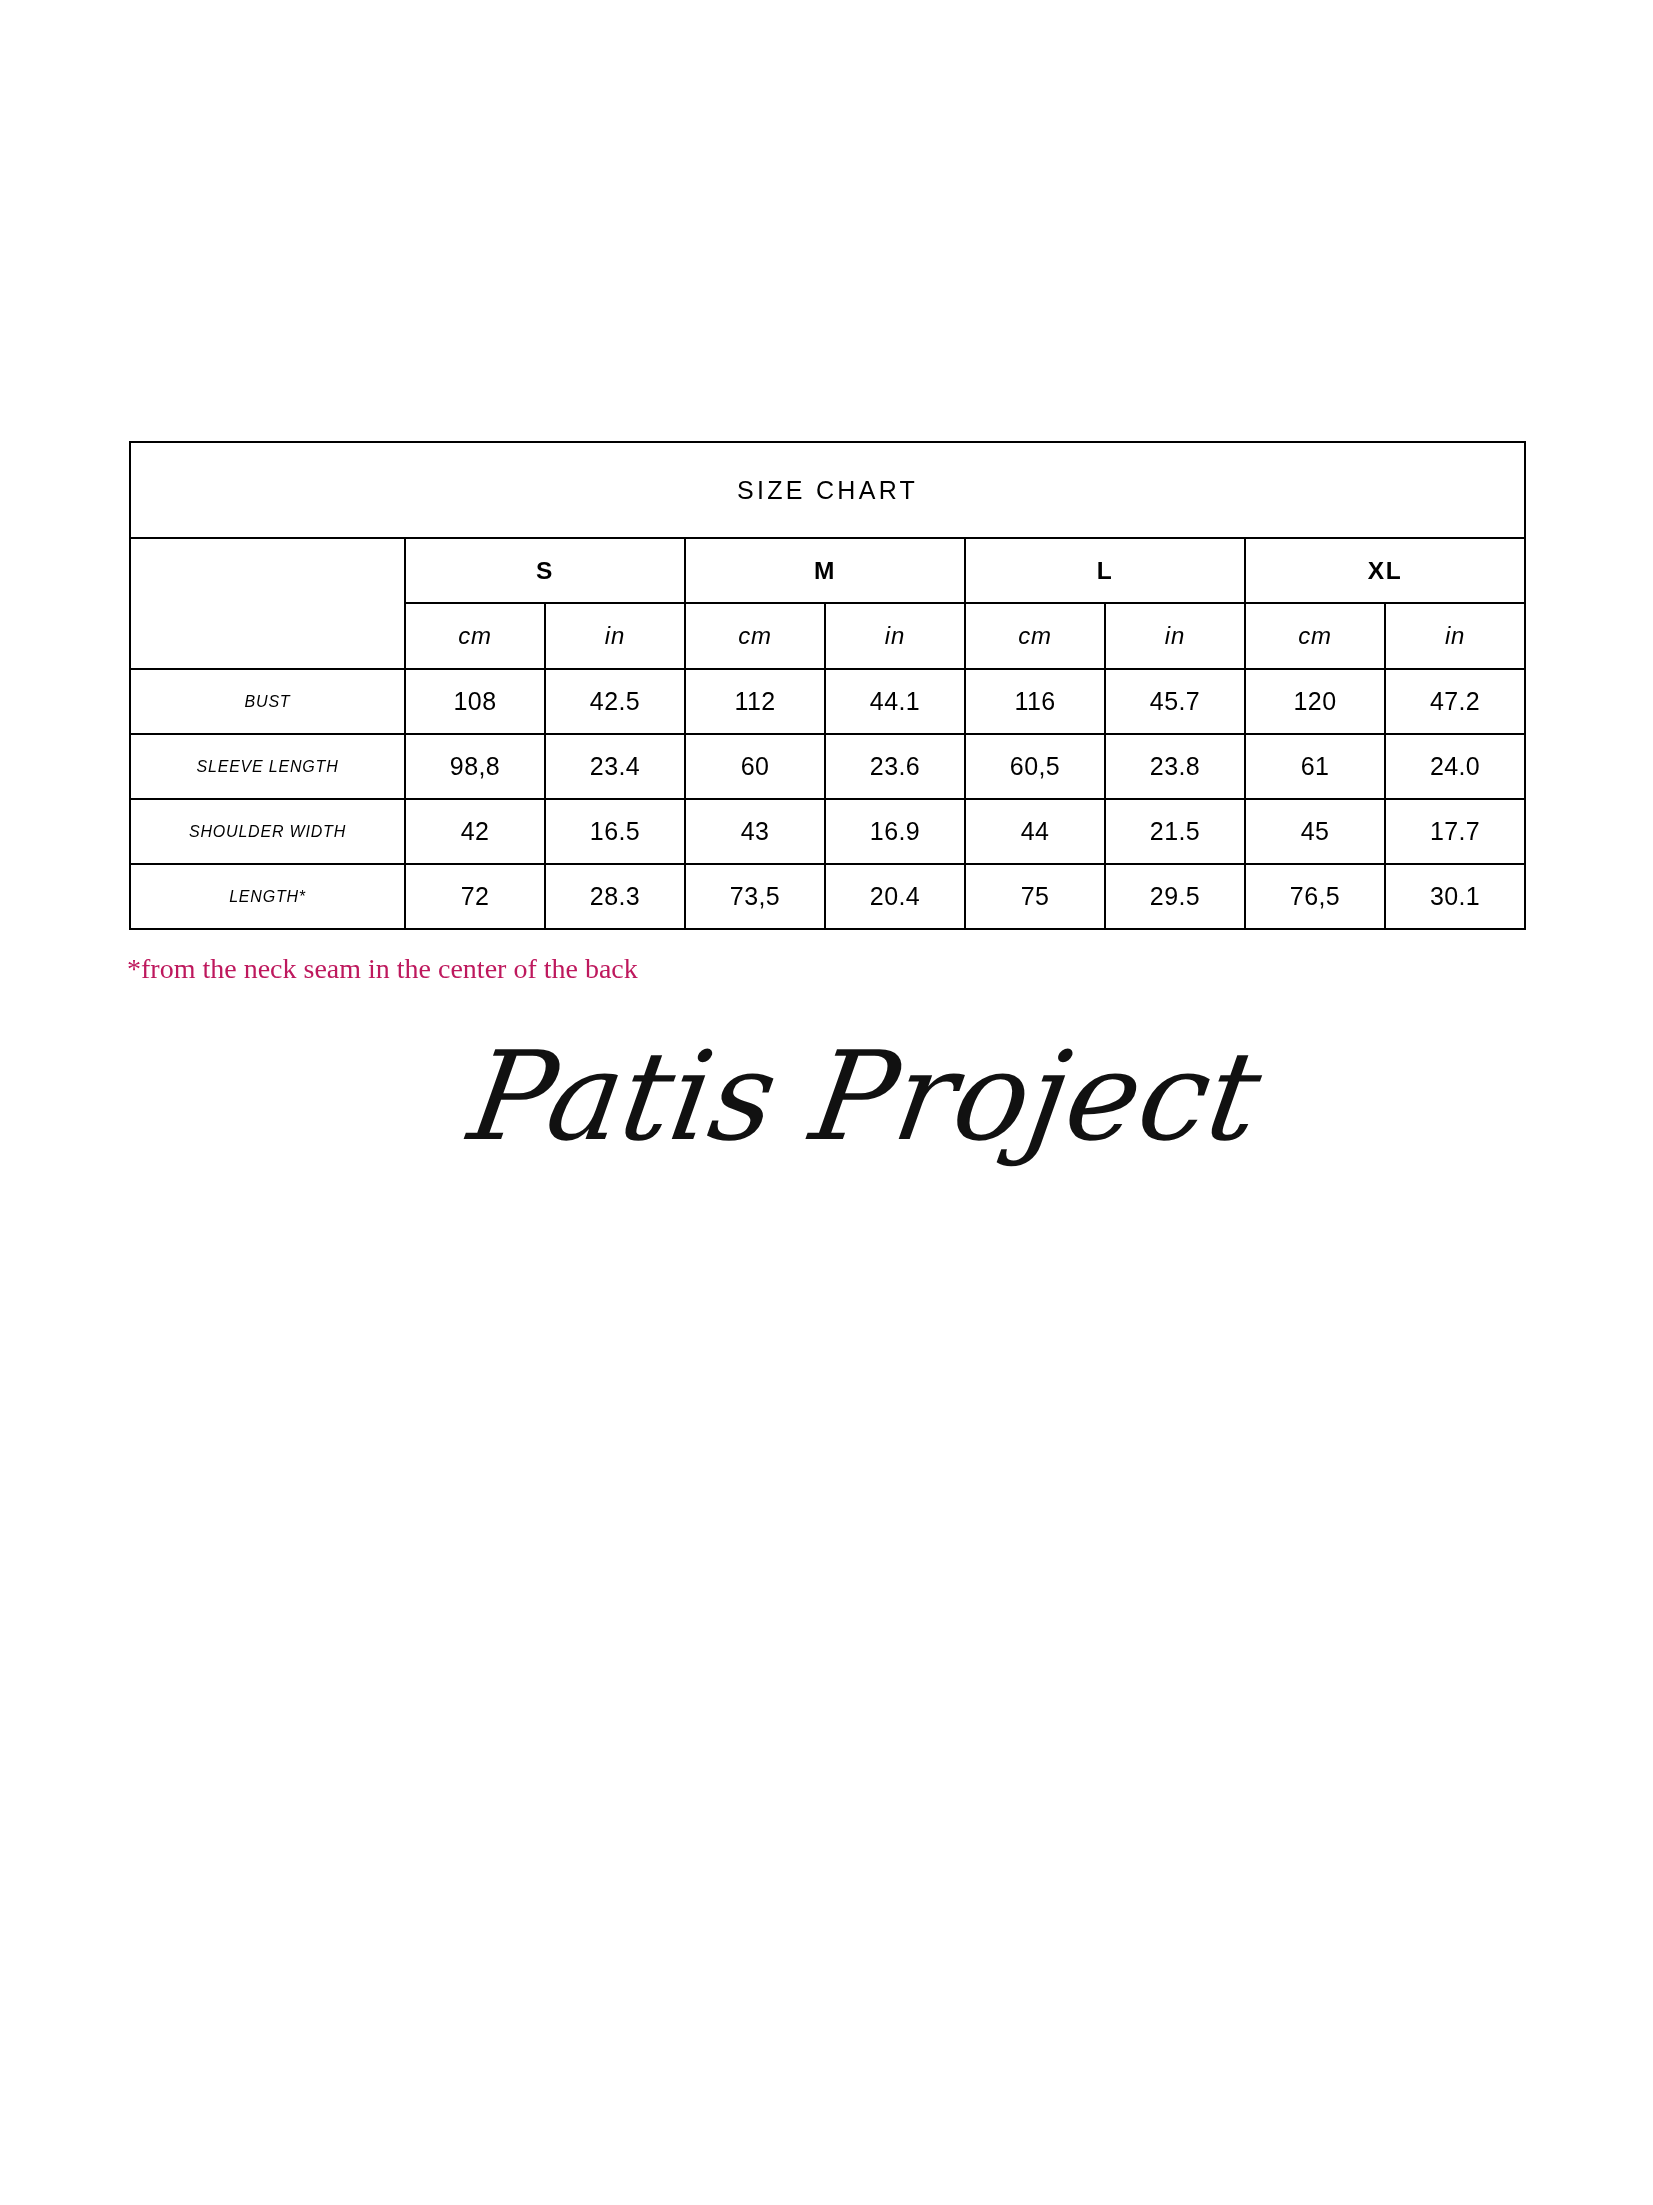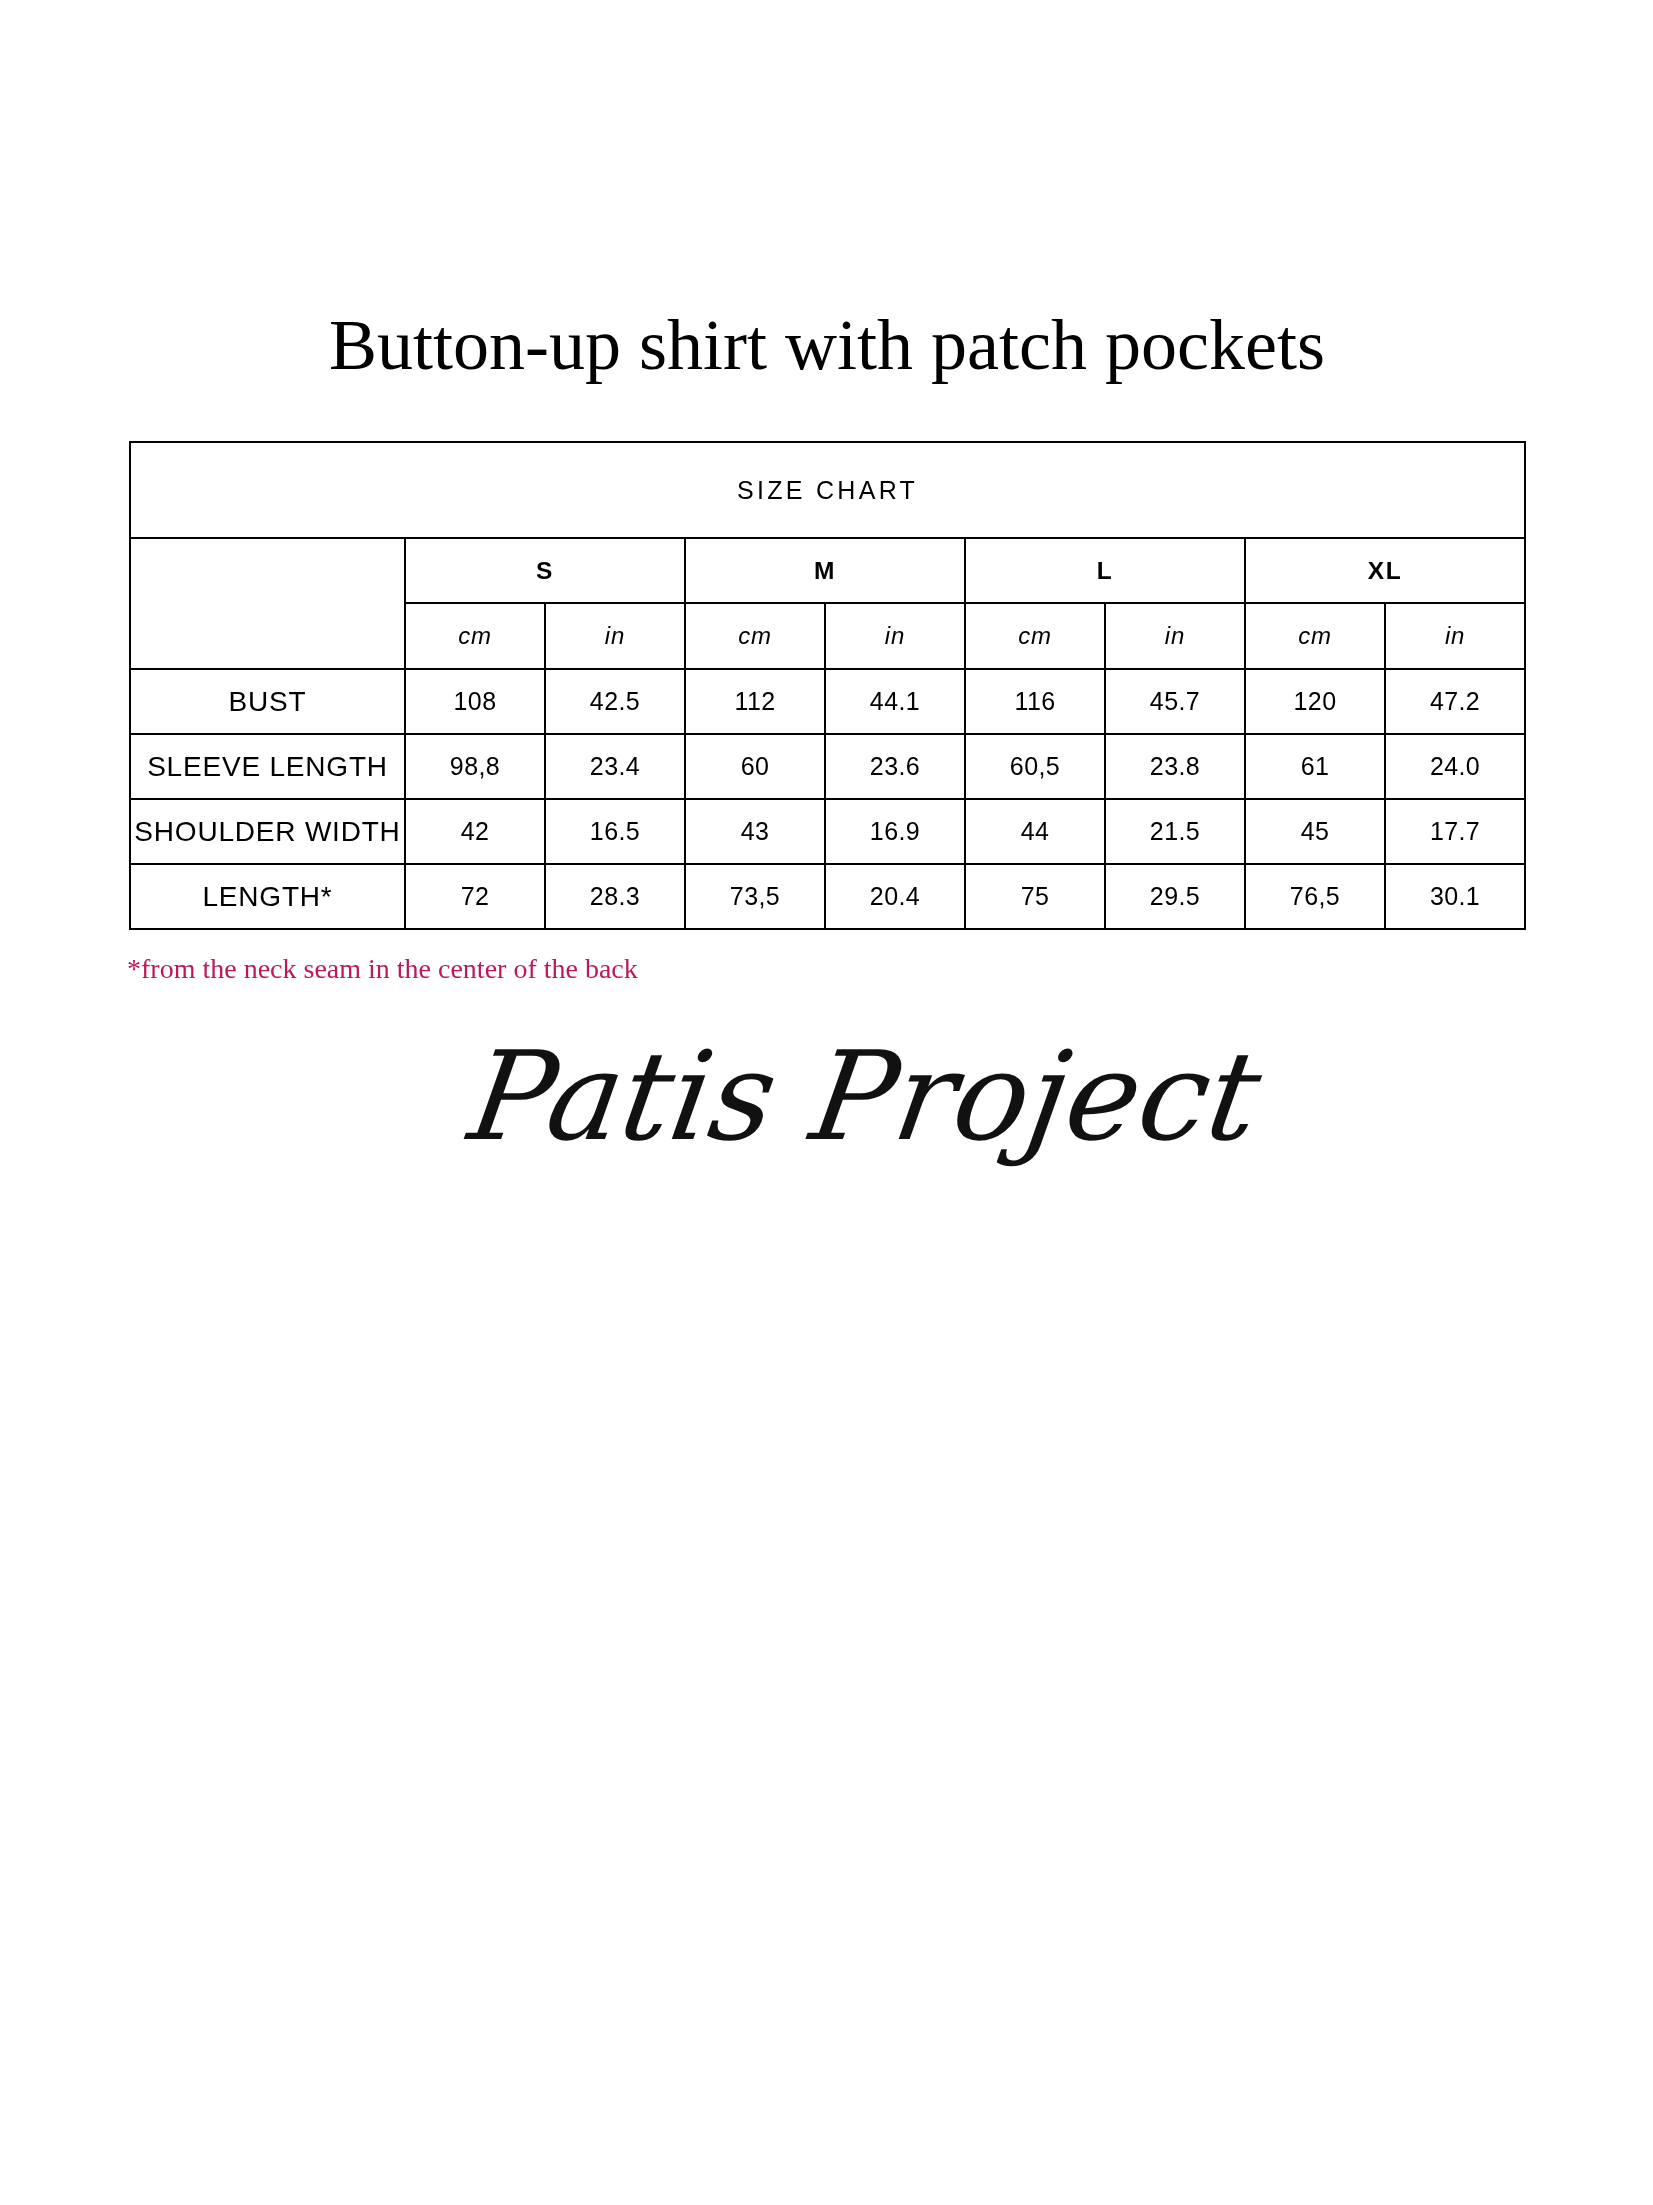--- a/index.html
+++ b/index.html
@@ -60,21 +60,22 @@
     font-size: 24.5px;
     font-weight: 700;
     letter-spacing: 1.6px;
   }
   .c-unit {
     font-size: 24px;
     font-style: italic;
     letter-spacing: 0.8px;
   }
   .c-label {
-    font-size: 28px;
+    font-size: 16px;
+    font-style: italic;
     letter-spacing: 0.8px;
   }
   .c-val {
     font-size: 25px;
     letter-spacing: 0.4px;
   }
   .footnote {
     position: absolute;
     left: 127px;
     top: 953px;
@@ -96,21 +97,20 @@
     color: #111111;
     transform: skewX(-9deg);
     white-space: nowrap;
   }
 </style>
 </head>
 <body>
 
 <div class="page">
 
-  <div class="title">Button-up shirt with patch pockets</div>
 
   <table class="size-chart">
     <colgroup>
       <col style="width:275px">
       <col style="width:140px">
         <col style="width:140px">
       <col style="width:140px">
         <col style="width:140px">
       <col style="width:140px">
         <col style="width:140px">

